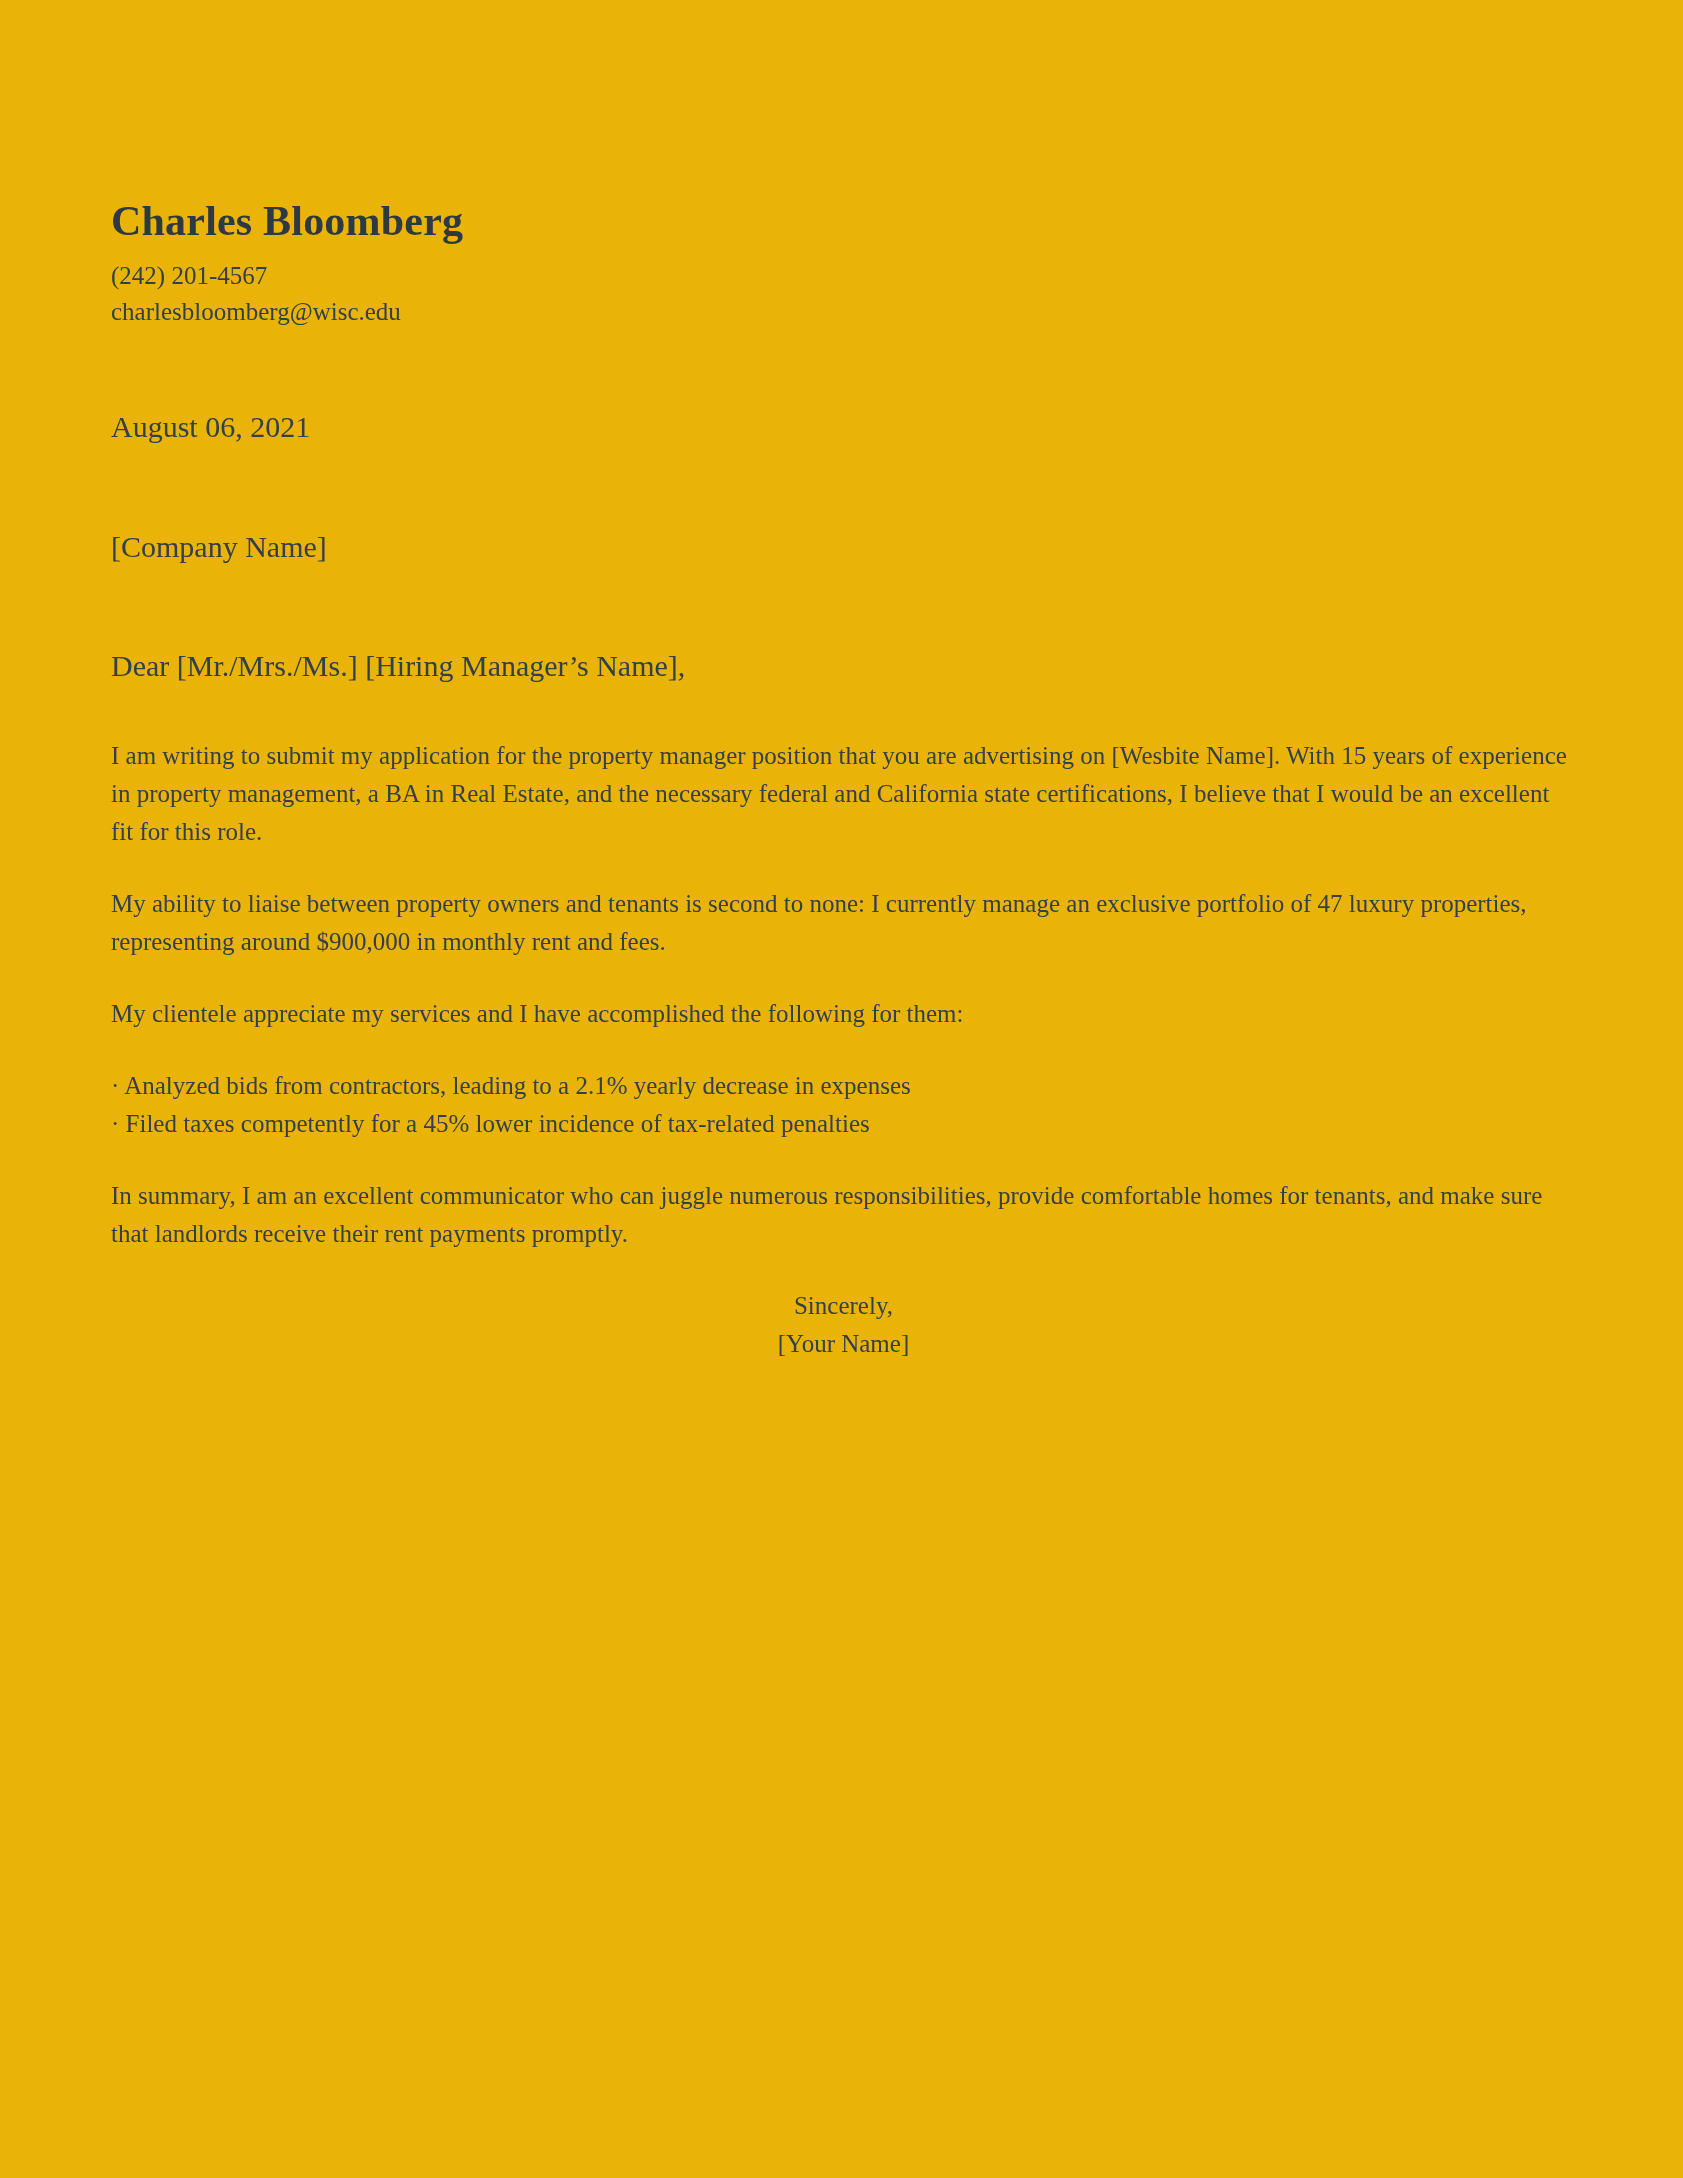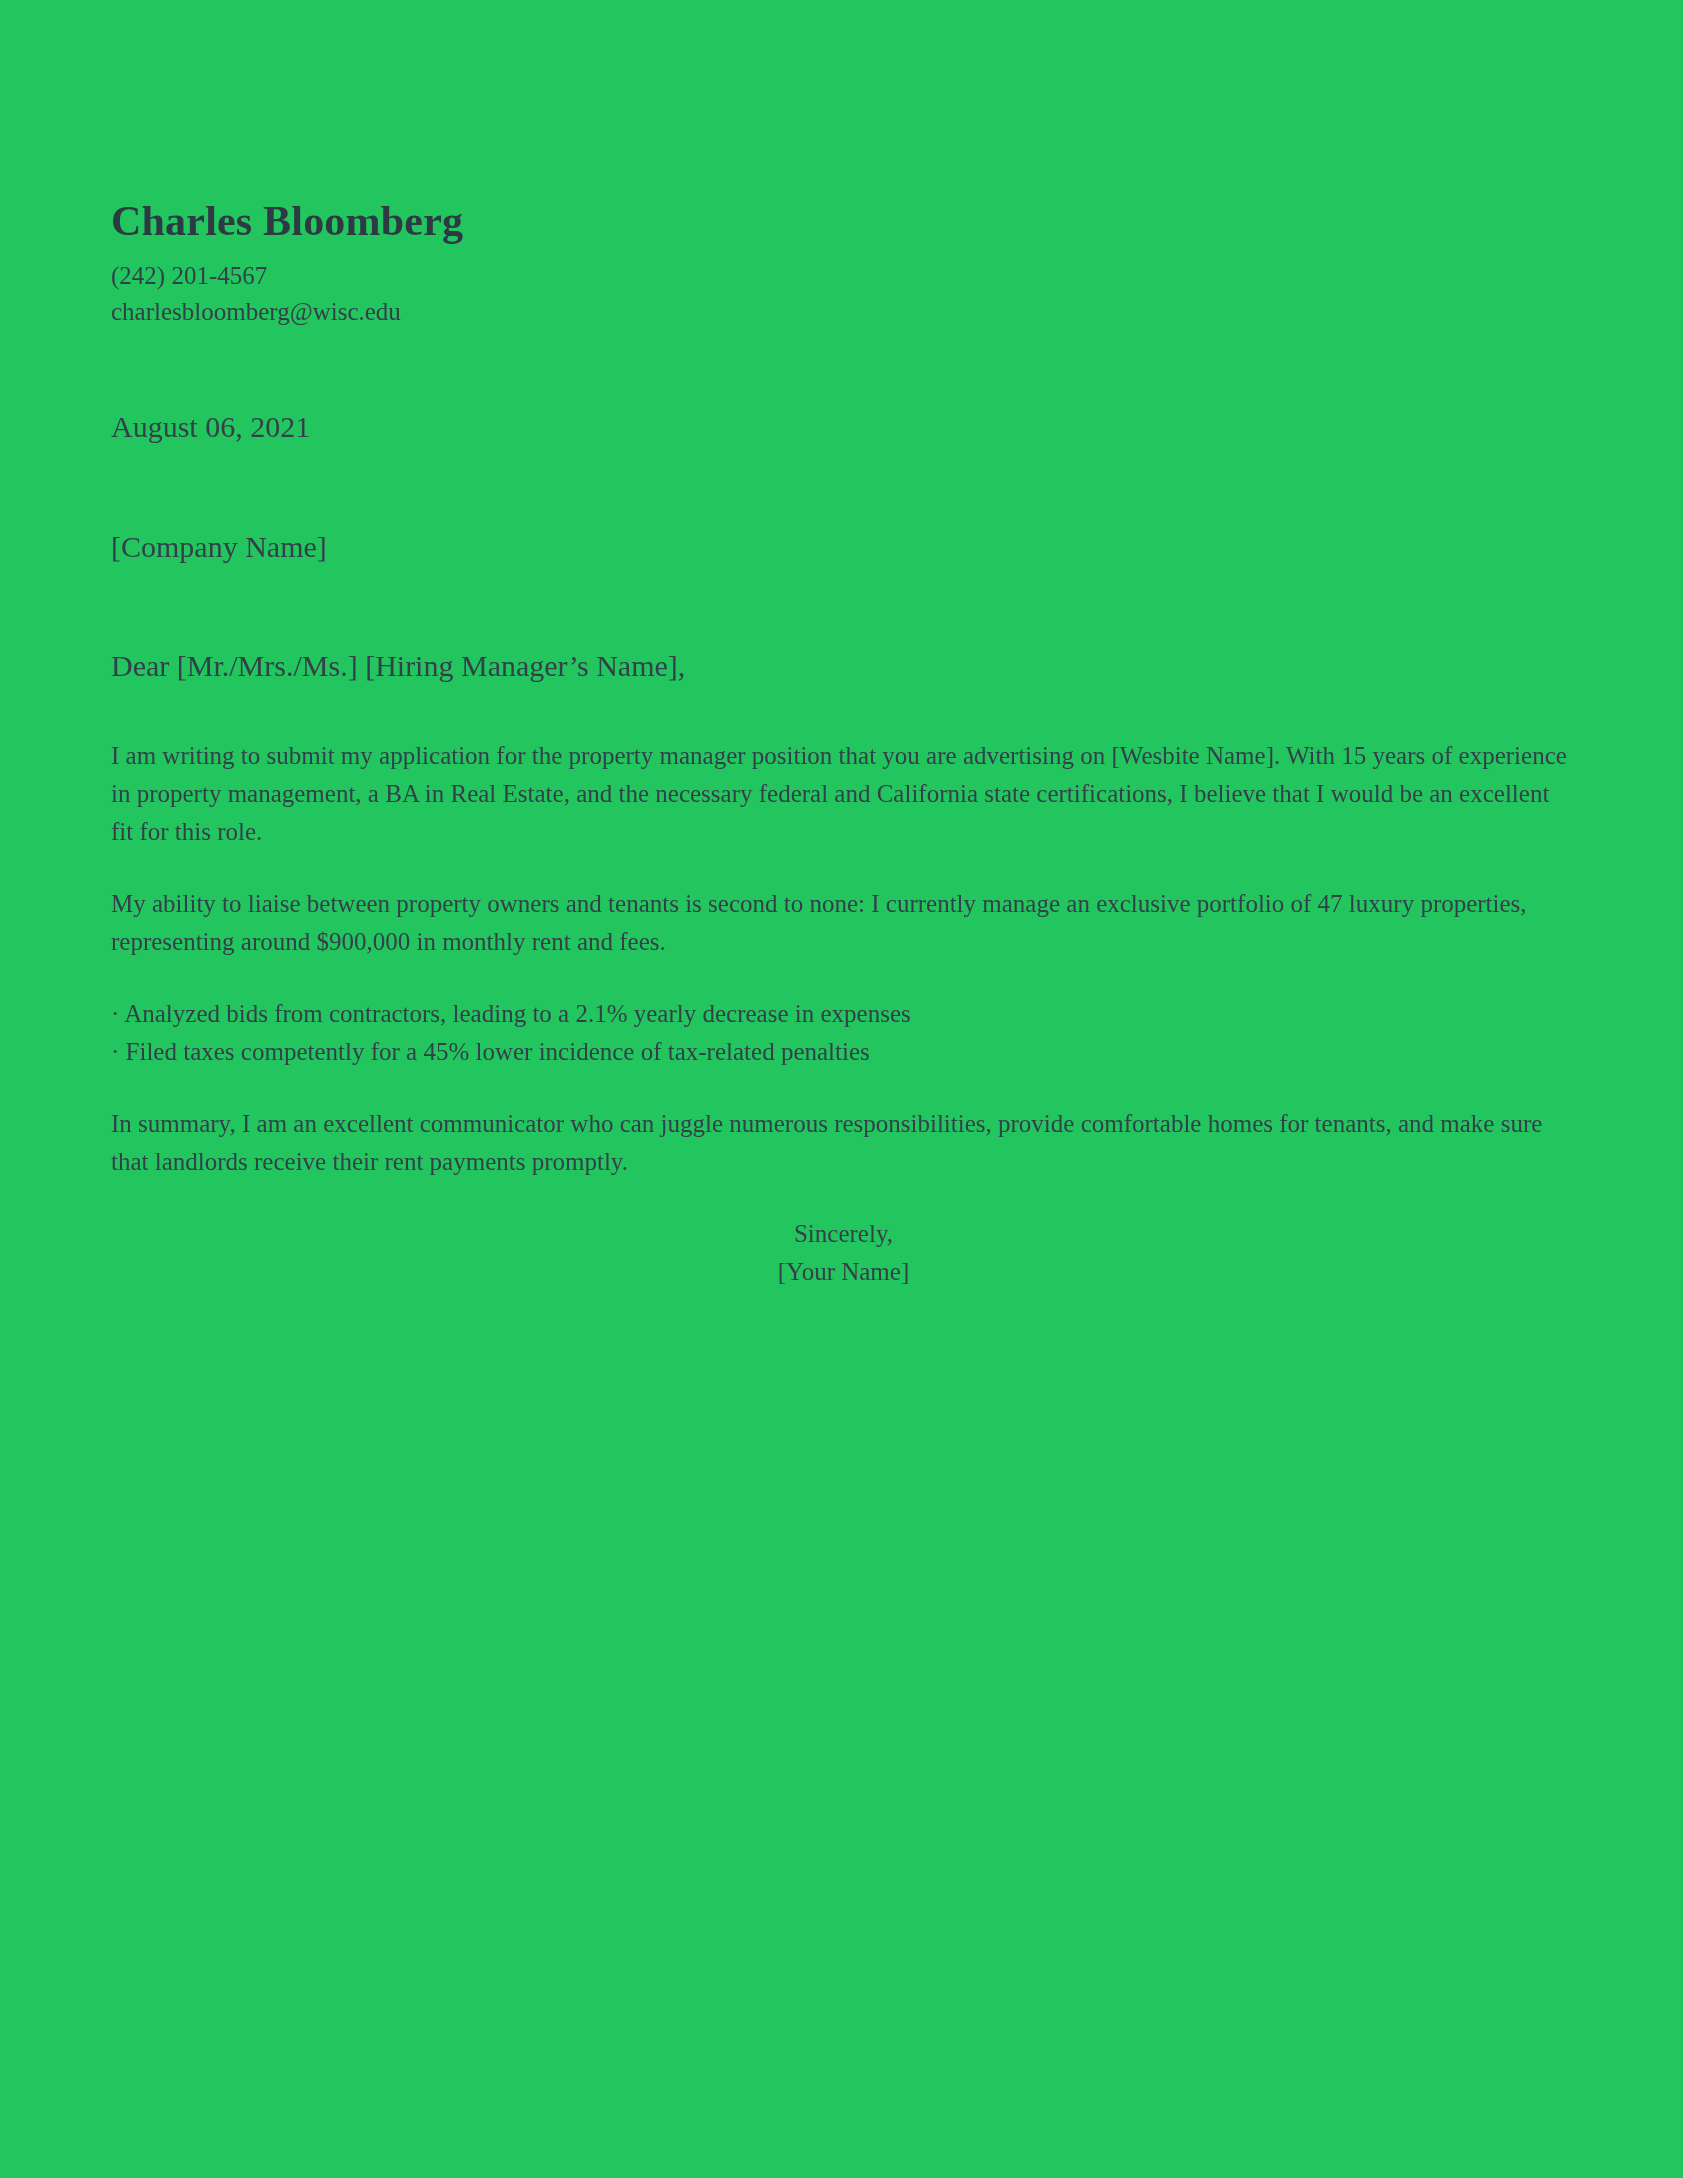--- a/index.html
+++ b/index.html
@@ -11,21 +11,21 @@
     width: 1683px;
     height: 2178px;
     font-family: "Liberation Serif", serif;
     color: #2f3b44;
     -webkit-font-smoothing: antialiased;
   }
   .page {
     position: relative;
     width: 1683px;
     height: 2178px;
-    background: #22c55e;
+    background: #eab308;
     box-sizing: border-box;
     padding: 198px 111px 0 111px;
   }
   .letter {
     width: 1465px;
   }
   .name {
     font-size: 42px;
     font-weight: bold;
     letter-spacing: 0.2px;
@@ -103,20 +103,21 @@
     <div class="block-gap"></div>
 
     <div class="salutation">Dear [Mr./Mrs./Ms.] [Hiring Manager’s Name],</div>
 
     <div class="block-gap"></div>
 
     <p class="para">I am writing to submit my application for the property manager position that you are advertising on [Wesbite Name]. With 15 years of experience in property management, a BA in Real Estate, and the necessary federal and California state certifications, I believe that I would be an excellent fit for this role.</p>
 
     <p class="para">My ability to liaise between property owners and tenants is second to none: I currently manage an exclusive portfolio of 47 luxury properties, representing around $900,000 in monthly rent and fees.</p>
 
+    <p class="para intro-list-lead">My clientele appreciate my services and I have accomplished the following for them:</p>
 
     <ul class="bullets">
       <li>Analyzed bids from contractors, leading to a 2.1% yearly decrease in expenses</li>
       <li>Filed taxes competently for a 45% lower incidence of tax-related penalties</li>
     </ul>
 
     <p class="para">In summary, I am an excellent communicator who can juggle numerous responsibilities, provide comfortable homes for tenants, and make sure that landlords receive their rent payments promptly.</p>
 
 
     <div class="sign-off">Sincerely,</div>

